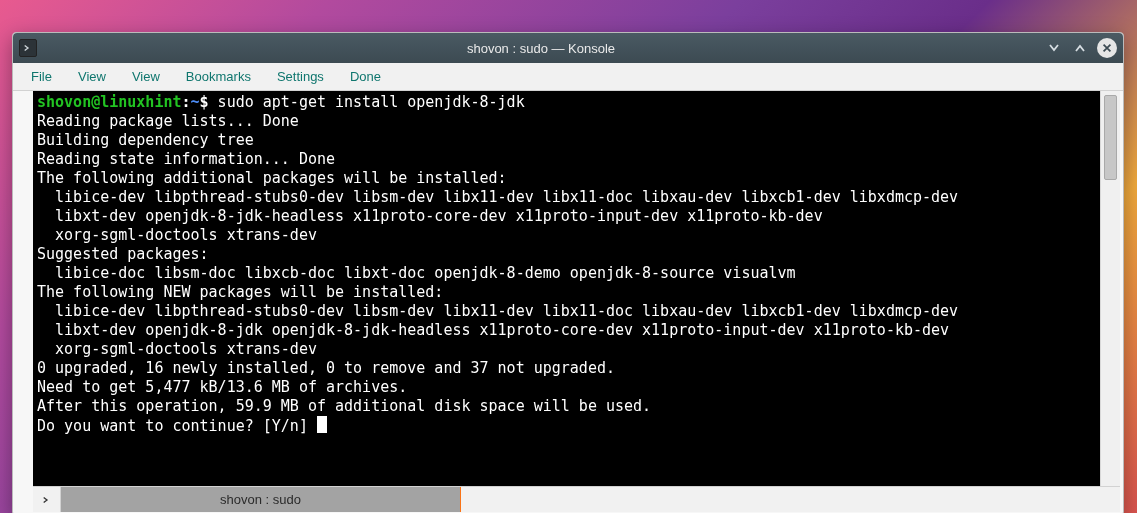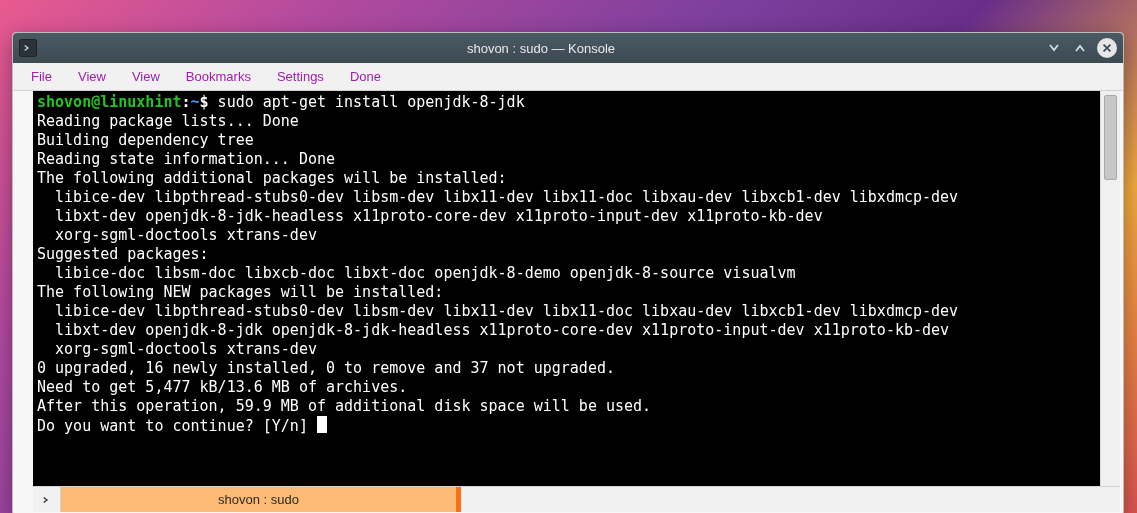--- a/index.html
+++ b/index.html
@@ -56,21 +56,21 @@
     }
     
     .menubar {
       height: 28px;
       background: #f1f1f1;
       border-bottom: 1px solid #d2d2d2;
       display: flex;
       align-items: center;
       padding: 0 6px;
       font-size: 13px;
-      color: #a21caf;
+      color: #0f766e;
     }
     .menubar .menu-item {
       padding: 4px 14px 4px 12px;
       cursor: default;
     }
     
     .terminal-wrap {
       flex: 1;
       display: flex;
       flex-direction: column;
@@ -128,22 +128,22 @@
     }
     .tabbar .new-tab {
       width: 28px;
       display: flex; align-items: center; justify-content: center;
       border-right: 1px solid #d2d2d2;
     }
     .tabbar .tab {
       display: flex; align-items: center; justify-content: center;
       padding: 0 14px;
       width: 400px;
-      border-right: 5px solid #f97316;
-      background: #fdba74;
+      border-right: 1px solid #f97316;
+      background: #a3a3a3;
     }
     .tabbar .spacer { flex: 1; }
     .brackety svg { width: 10px; height: 10px; }
   </style>
 </head>
 <body>
 
 <div class="window">
 
   <div class="titlebar">

